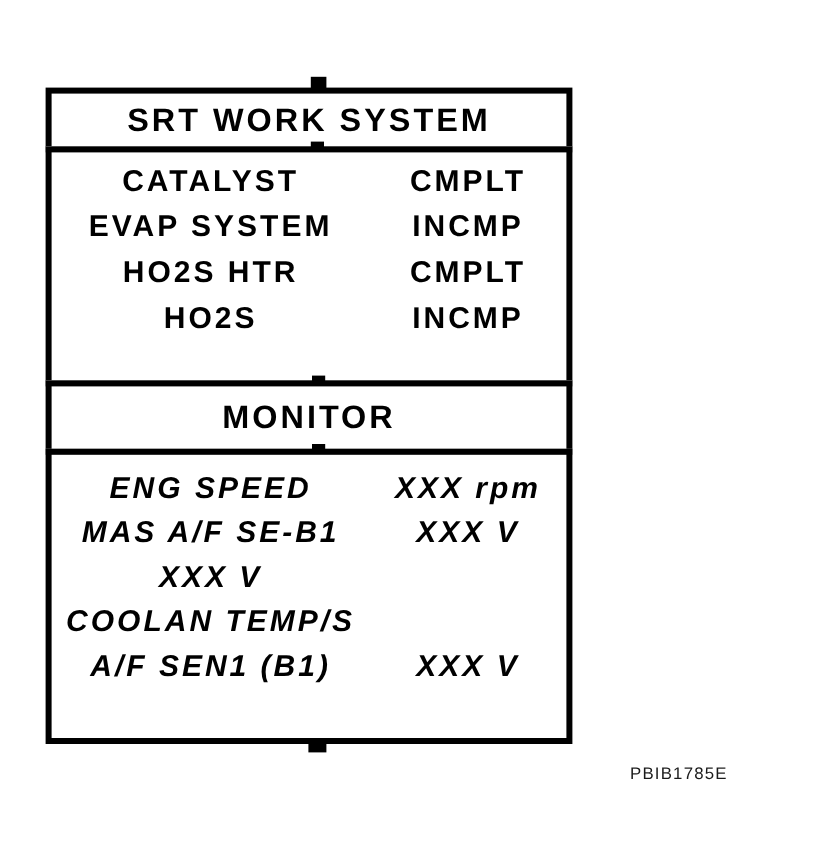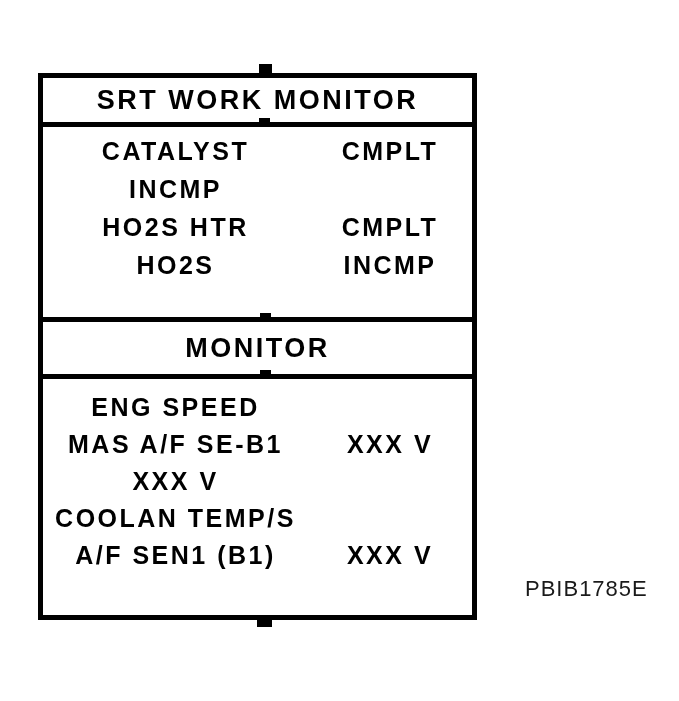--- a/index.html
+++ b/index.html
@@ -45,81 +45,83 @@
   #monitor-body-box  { height: 246px; padding-top: 10px; }
   .row {
     display: grid;
     grid-template-columns: 265px 1fr;
     align-items: center;
     font-size: 25px;
     font-weight: bold;
     letter-spacing: 2.5px;
   }
   .srt-row { height: 38px; }
-  .mon-row { height: 37px; }
+  .mon-row { height: 37px; font-style: italic; }
   .cell {
     text-align: center;
     white-space: nowrap;
   }
   .notch {
     position: absolute;
     background: #000000;
   }
   #notch-top    { left: 221px; top: -9px;  width: 13px; height: 10px; }
   #notch-sep1   { left: 221px; top: 45px;  width: 11px; height: 6px; }
   #notch-sep2   { left: 222px; top: 240px; width: 11px; height: 6px; }
   #notch-sep3   { left: 222px; top: 297px; width: 11px; height: 6px; }
   #notch-bottom { left: 219px; top: 546px; width: 15px; height: 8px; }
   .figure-code {
     position: absolute;
     left: 525px;
-    top: 576px;
-    font-size: 22px;
+    top: 636px;
+    font-size: 14px;
     font-weight: normal;
     letter-spacing: 1px;
     color: #1a1a1a;
     white-space: nowrap;
   }
 </style>
 </head>
 <body>
 
 <div class="canvas">
 
   <div class="panel">
 
     <div class="box title-box" id="srt-title-box">
-      <span>SRT WORK MONITOR</span>
+      <span>SRT WORK SYSTEM</span>
     </div>
 
     <div class="box" id="srt-body-box">
       <div class="row srt-row">
         <span class="cell">CATALYST</span>
         <span class="cell">CMPLT</span>
       </div>
       <div class="row srt-row">
+        <span class="cell">EVAP SYSTEM</span>
         <span class="cell">INCMP</span>
       </div>
       <div class="row srt-row">
         <span class="cell">HO2S HTR</span>
         <span class="cell">CMPLT</span>
       </div>
       <div class="row srt-row">
         <span class="cell">HO2S</span>
         <span class="cell">INCMP</span>
       </div>
     </div>
 
     <div class="box title-box" id="monitor-title-box">
       <span>MONITOR</span>
     </div>
 
     <div class="box" id="monitor-body-box">
       <div class="row mon-row">
         <span class="cell">ENG SPEED</span>
+        <span class="cell">XXX rpm</span>
       </div>
       <div class="row mon-row">
         <span class="cell">MAS A/F SE-B1</span>
         <span class="cell">XXX V</span>
       </div>
       <div class="row mon-row">
         <span class="cell">XXX V</span>
       </div>
       <div class="row mon-row">
         <span class="cell">COOLAN TEMP/S</span>

